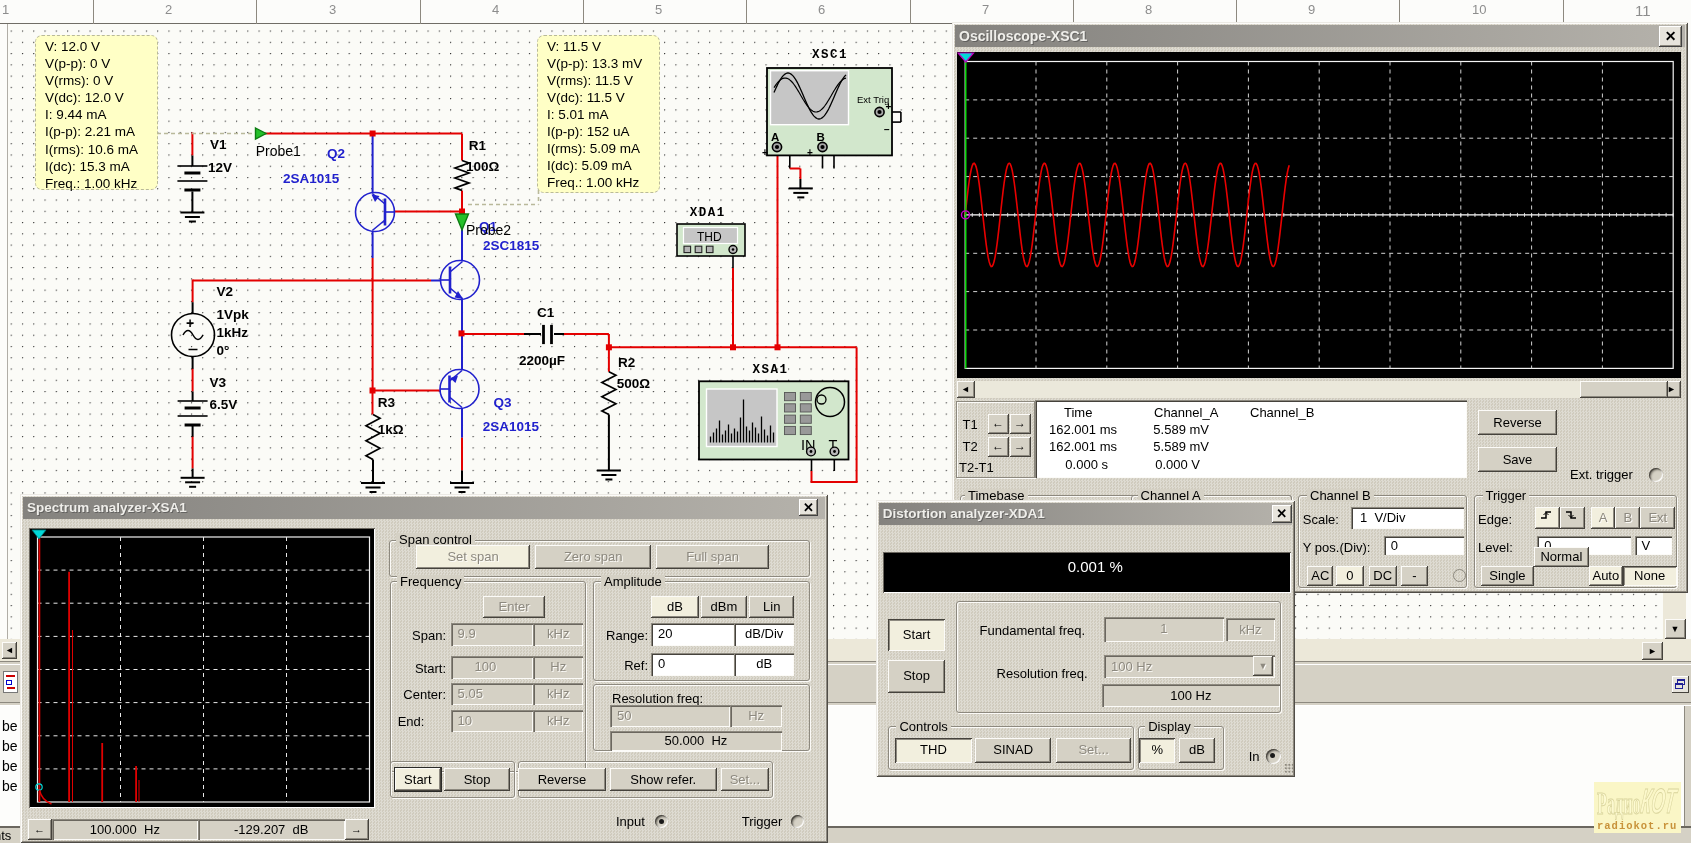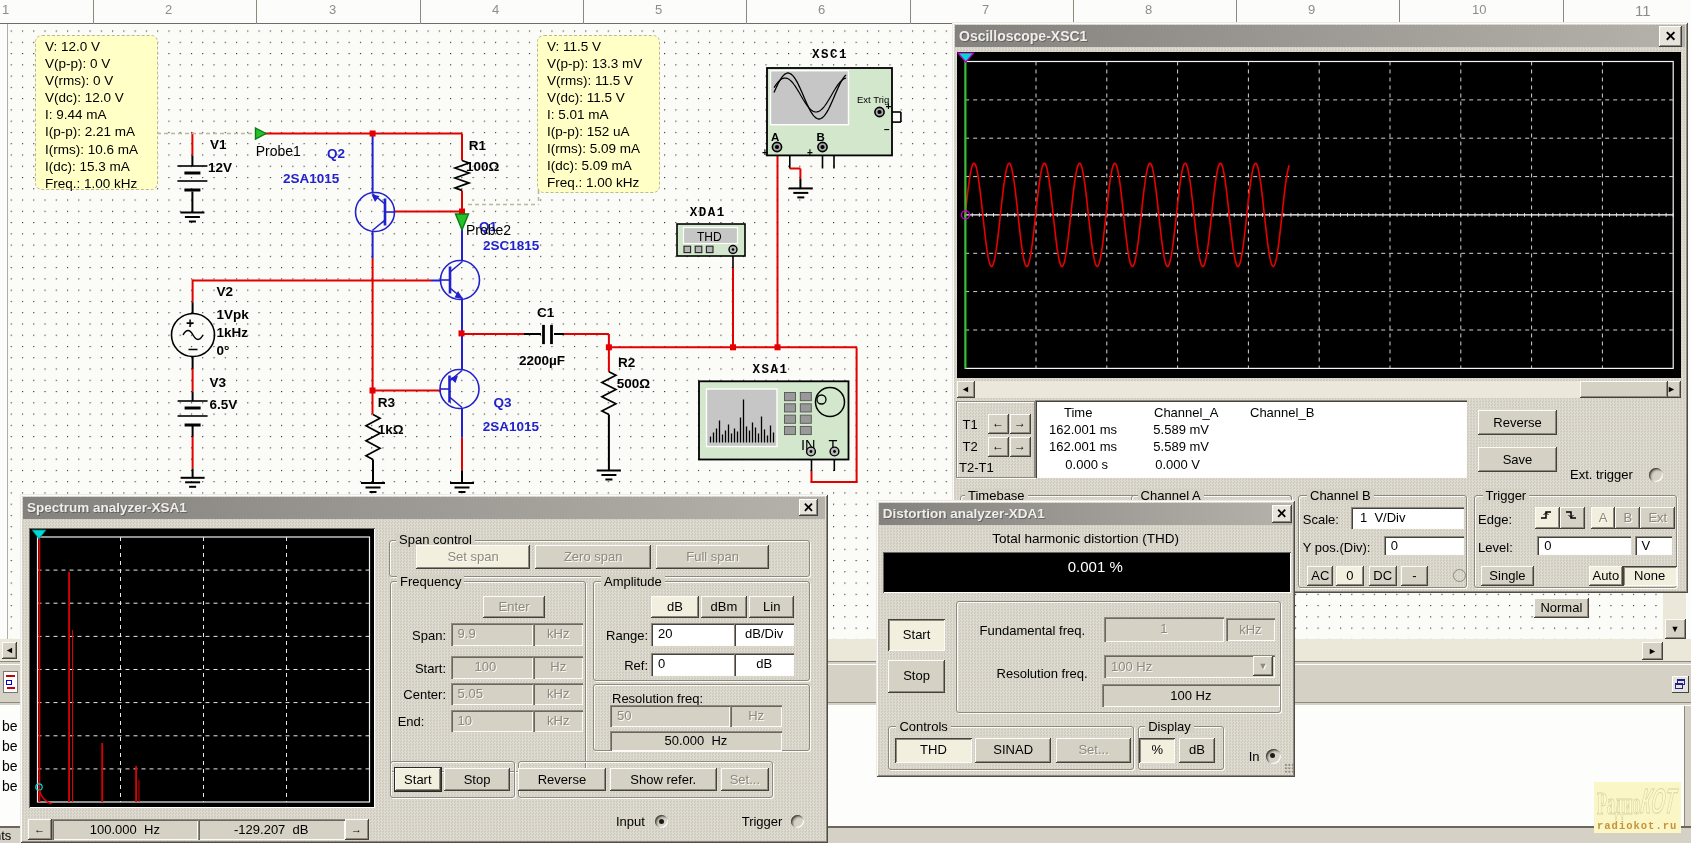--- a/index.html
+++ b/index.html
@@ -469,28 +469,27 @@
           <path d="M1 3 h5 v6 h5" fill="none" stroke="#000" stroke-width="1.5"></path>
           <path d="M3.5 6 l2.5 2.5 l2.5 -2.5" fill="none" stroke="#000" stroke-width="1"></path>
         </svg></div>
       <div class="btn cream" style="left:638.7px;top:485.1px;width:24.6px;height:22.1px;line-height:22.1px"><span class="dis">A</span></div>
       <div class="btn" style="left:663.3px;top:485.1px;width:25px;height:22.1px;line-height:22.1px"><span class="dis">B</span></div>
       <div class="btn" style="left:688.3px;top:485.1px;width:35px;height:22.1px;line-height:22.1px"><span class="dis">Ext</span></div>
       <div class="t" style="left:526.1px;top:518px">Level:</div>
       <div class="fld" style="left:585.2px;top:513.6px;width:94.2px;height:19.7px;line-height:19.7px"><span style="padding-left:7px">0</span></div>
       <div class="fld" style="left:682.5px;top:513.6px;width:37.7px;height:19.7px;line-height:19.7px"><span style="padding-left:7px">V</span></div>
       <div class="btn" style="left:529.2px;top:544.2px;width:52.5px;height:20px;line-height:20px">Single</div>
-      <div class="btn" style="left:581.7px;top:576px;width:55.3px;height:20px;line-height:20px">Normal</div>
+      <div class="btn" style="left:581.7px;top:525px;width:55.3px;height:20px;line-height:20px">Normal</div>
       <div class="btn cream" style="left:637px;top:544.2px;width:33.7px;height:20px;line-height:20px">Auto</div>
       <div class="btn cream sunk" style="left:670.7px;top:544.2px;width:53.9px;height:20px;line-height:20px">None</div>
     </div>
     <div class="win tex" style="left:875.7px;top:499.7px;width:419.8px;height:277.3px">
       <div class="tb">Distortion analyzer-XDA1</div>
       <div class="xb" style="left:396px;top:5.5px;width:20px;height:18px;font-size:13px;line-height:18px">✕</div>
-      <div class="t" style="left:0;top:31px;width:100%;text-align:center;font-size:13.5px">Total harmonic distortion (THD)</div>
       <div class="abs" style="left:7.3px;top:52px;width:408.5px;height:41.7px;background:#000;box-shadow:inset 1px 1px 0 #6b675f,inset -1px -1px 0 #fff;color:#fff;font-size:15px;text-align:center;line-height:29px;text-indent:16px">0.001 %</div>
       <div class="gb" style="left:80.1px;top:101.3px;width:325.3px;height:112.4px"></div>
       <div class="btn cream sunk" style="left:12.4px;top:119.8px;width:57px;height:32px;line-height:32px">Start</div>
       <div class="btn" style="left:12.4px;top:160.6px;width:57px;height:32.7px;line-height:32.7px">Stop</div>
       <div class="t" style="left:103.9px;top:123.7px">Fundamental freq.</div>
       <div class="fldg" style="left:228.3px;top:117.3px;width:120px;height:24.9px;line-height:24.9px;text-align:center"><span class="dis">1</span></div>
       <div class="fldg" style="left:350.3px;top:118.3px;width:48.7px;height:23px;line-height:23px;text-align:center"><span class="dis">kHz</span></div>
       <div class="t" style="left:120.9px;top:166.7px">Resolution freq.</div>
       <div class="fldg" style="left:228.3px;top:155px;width:171px;height:23.8px;line-height:23.8px"><span class="dis" style="padding-left:7px">100 Hz</span></div>
       <div class="btn" style="left:377.3px;top:156.8px;width:20px;height:20px;font-size:9px;line-height:20px"><span class="dis">▼</span></div>

